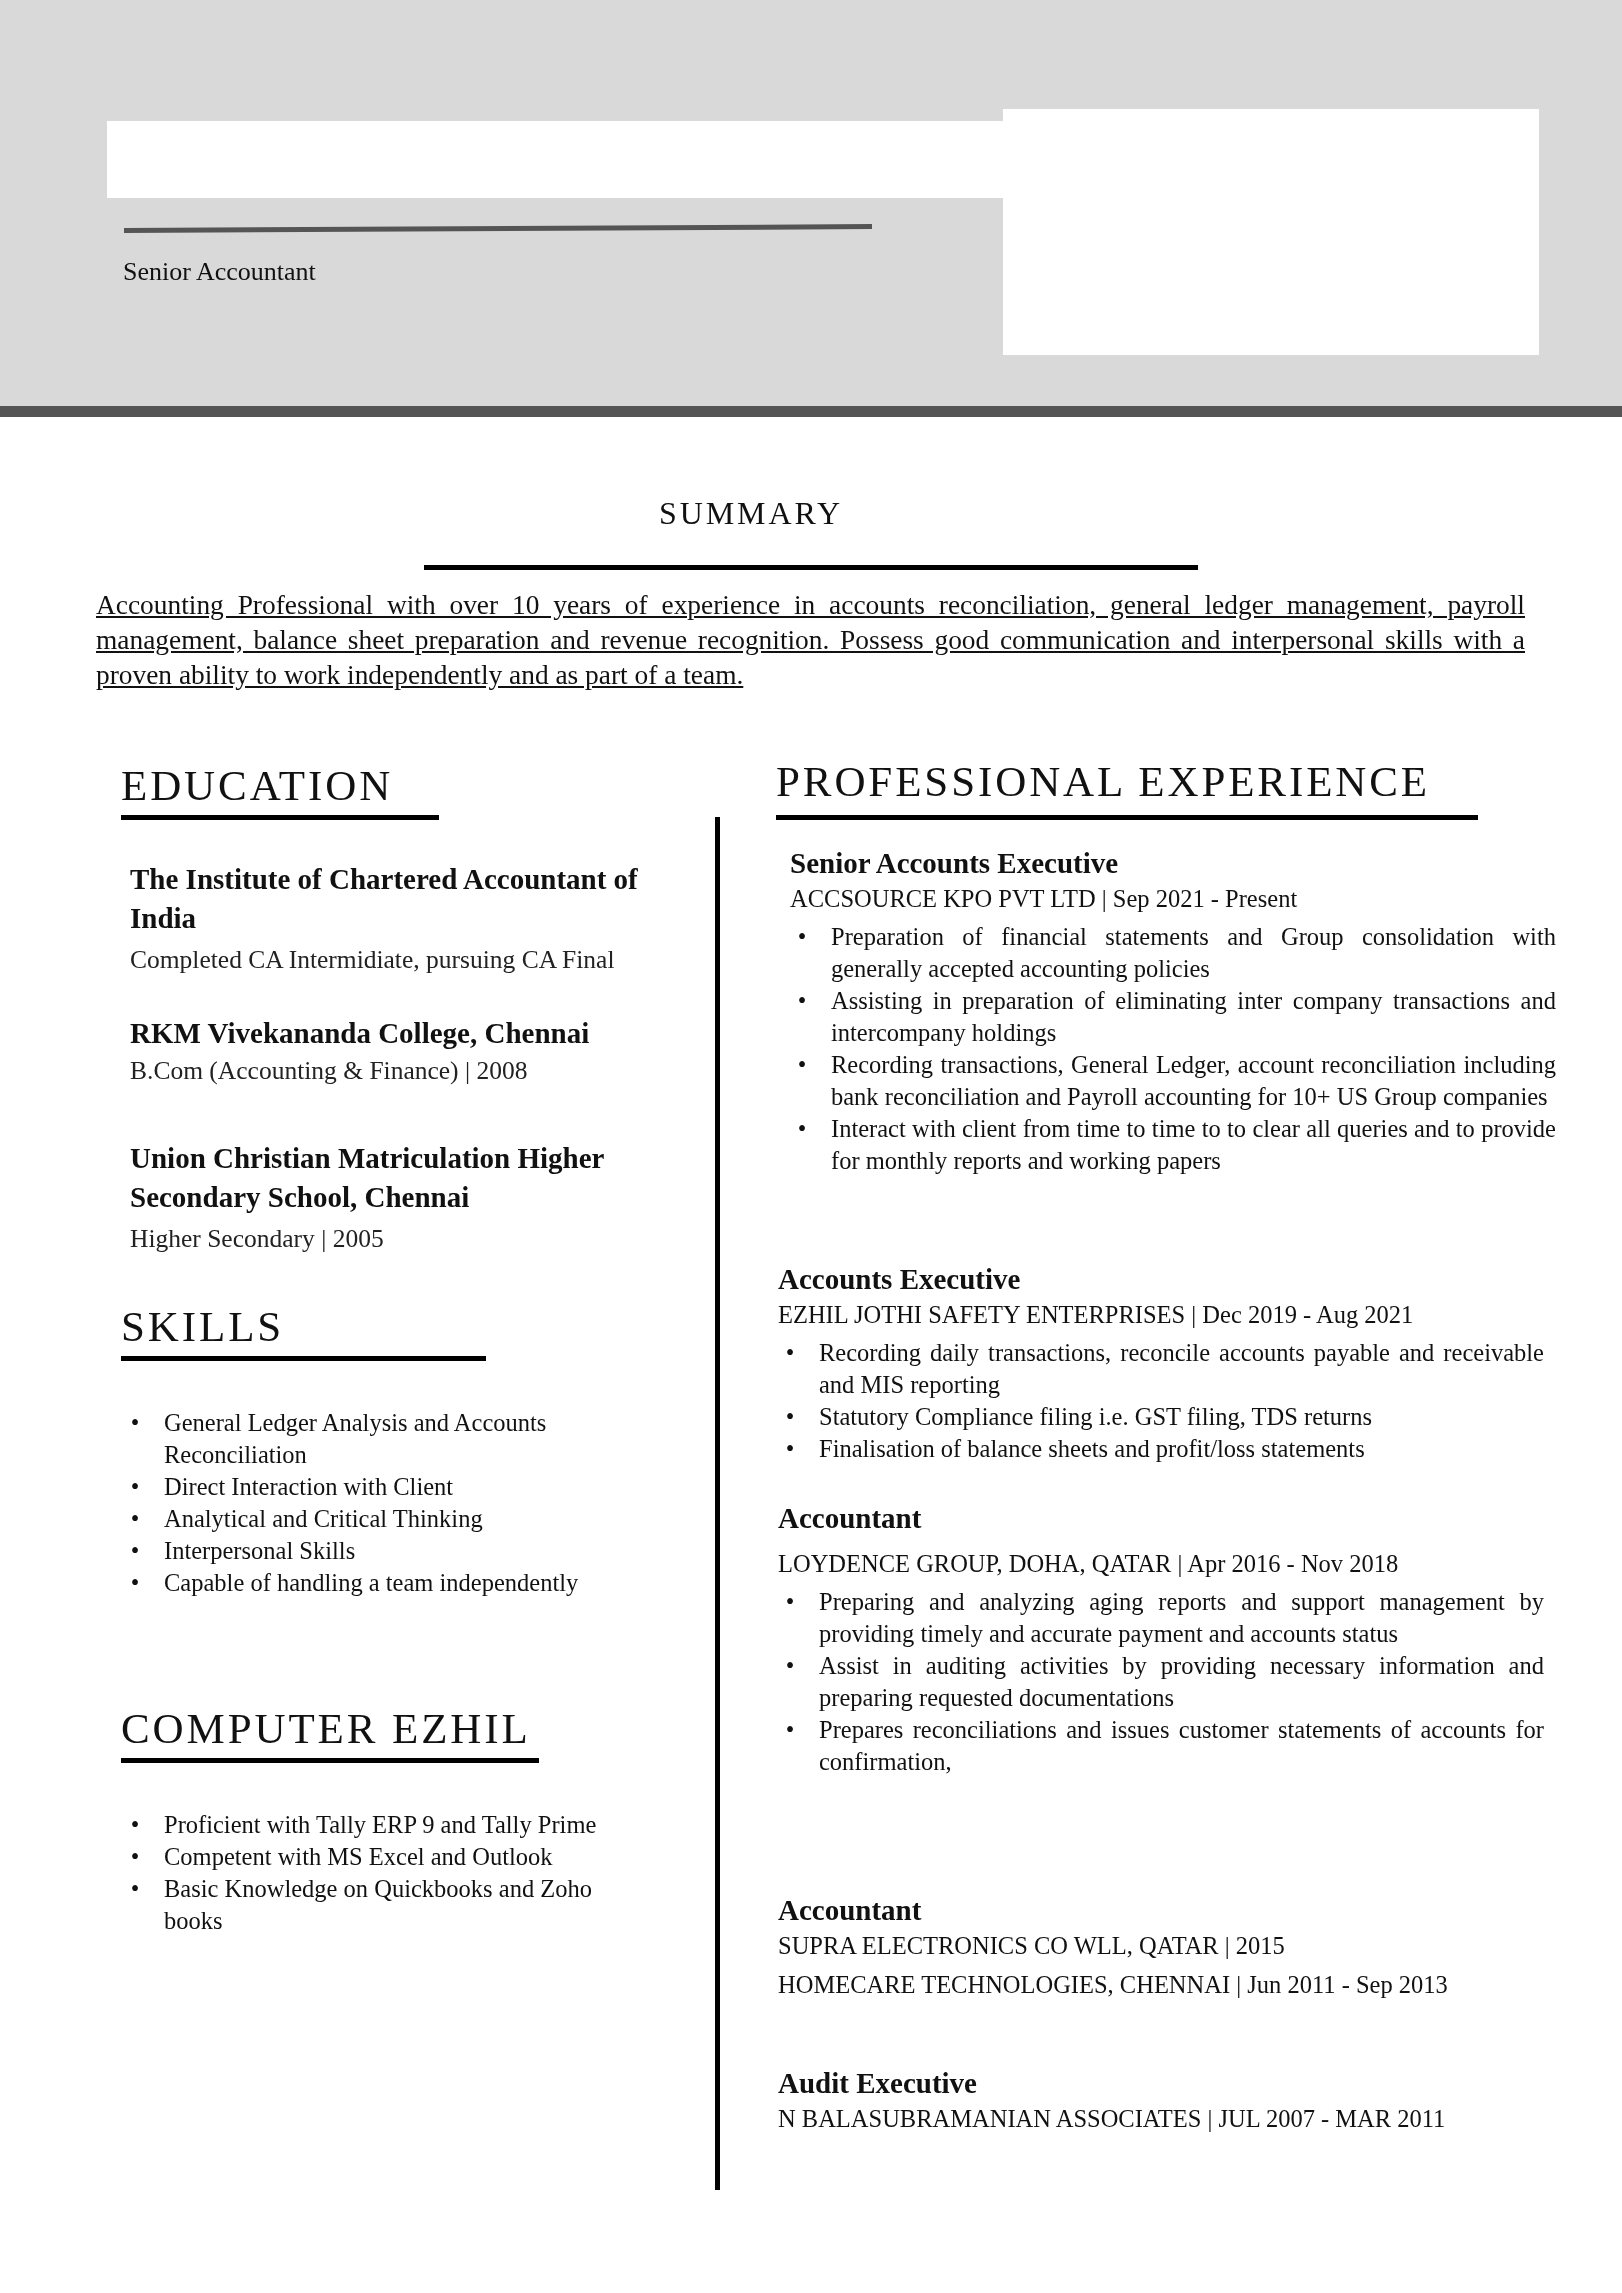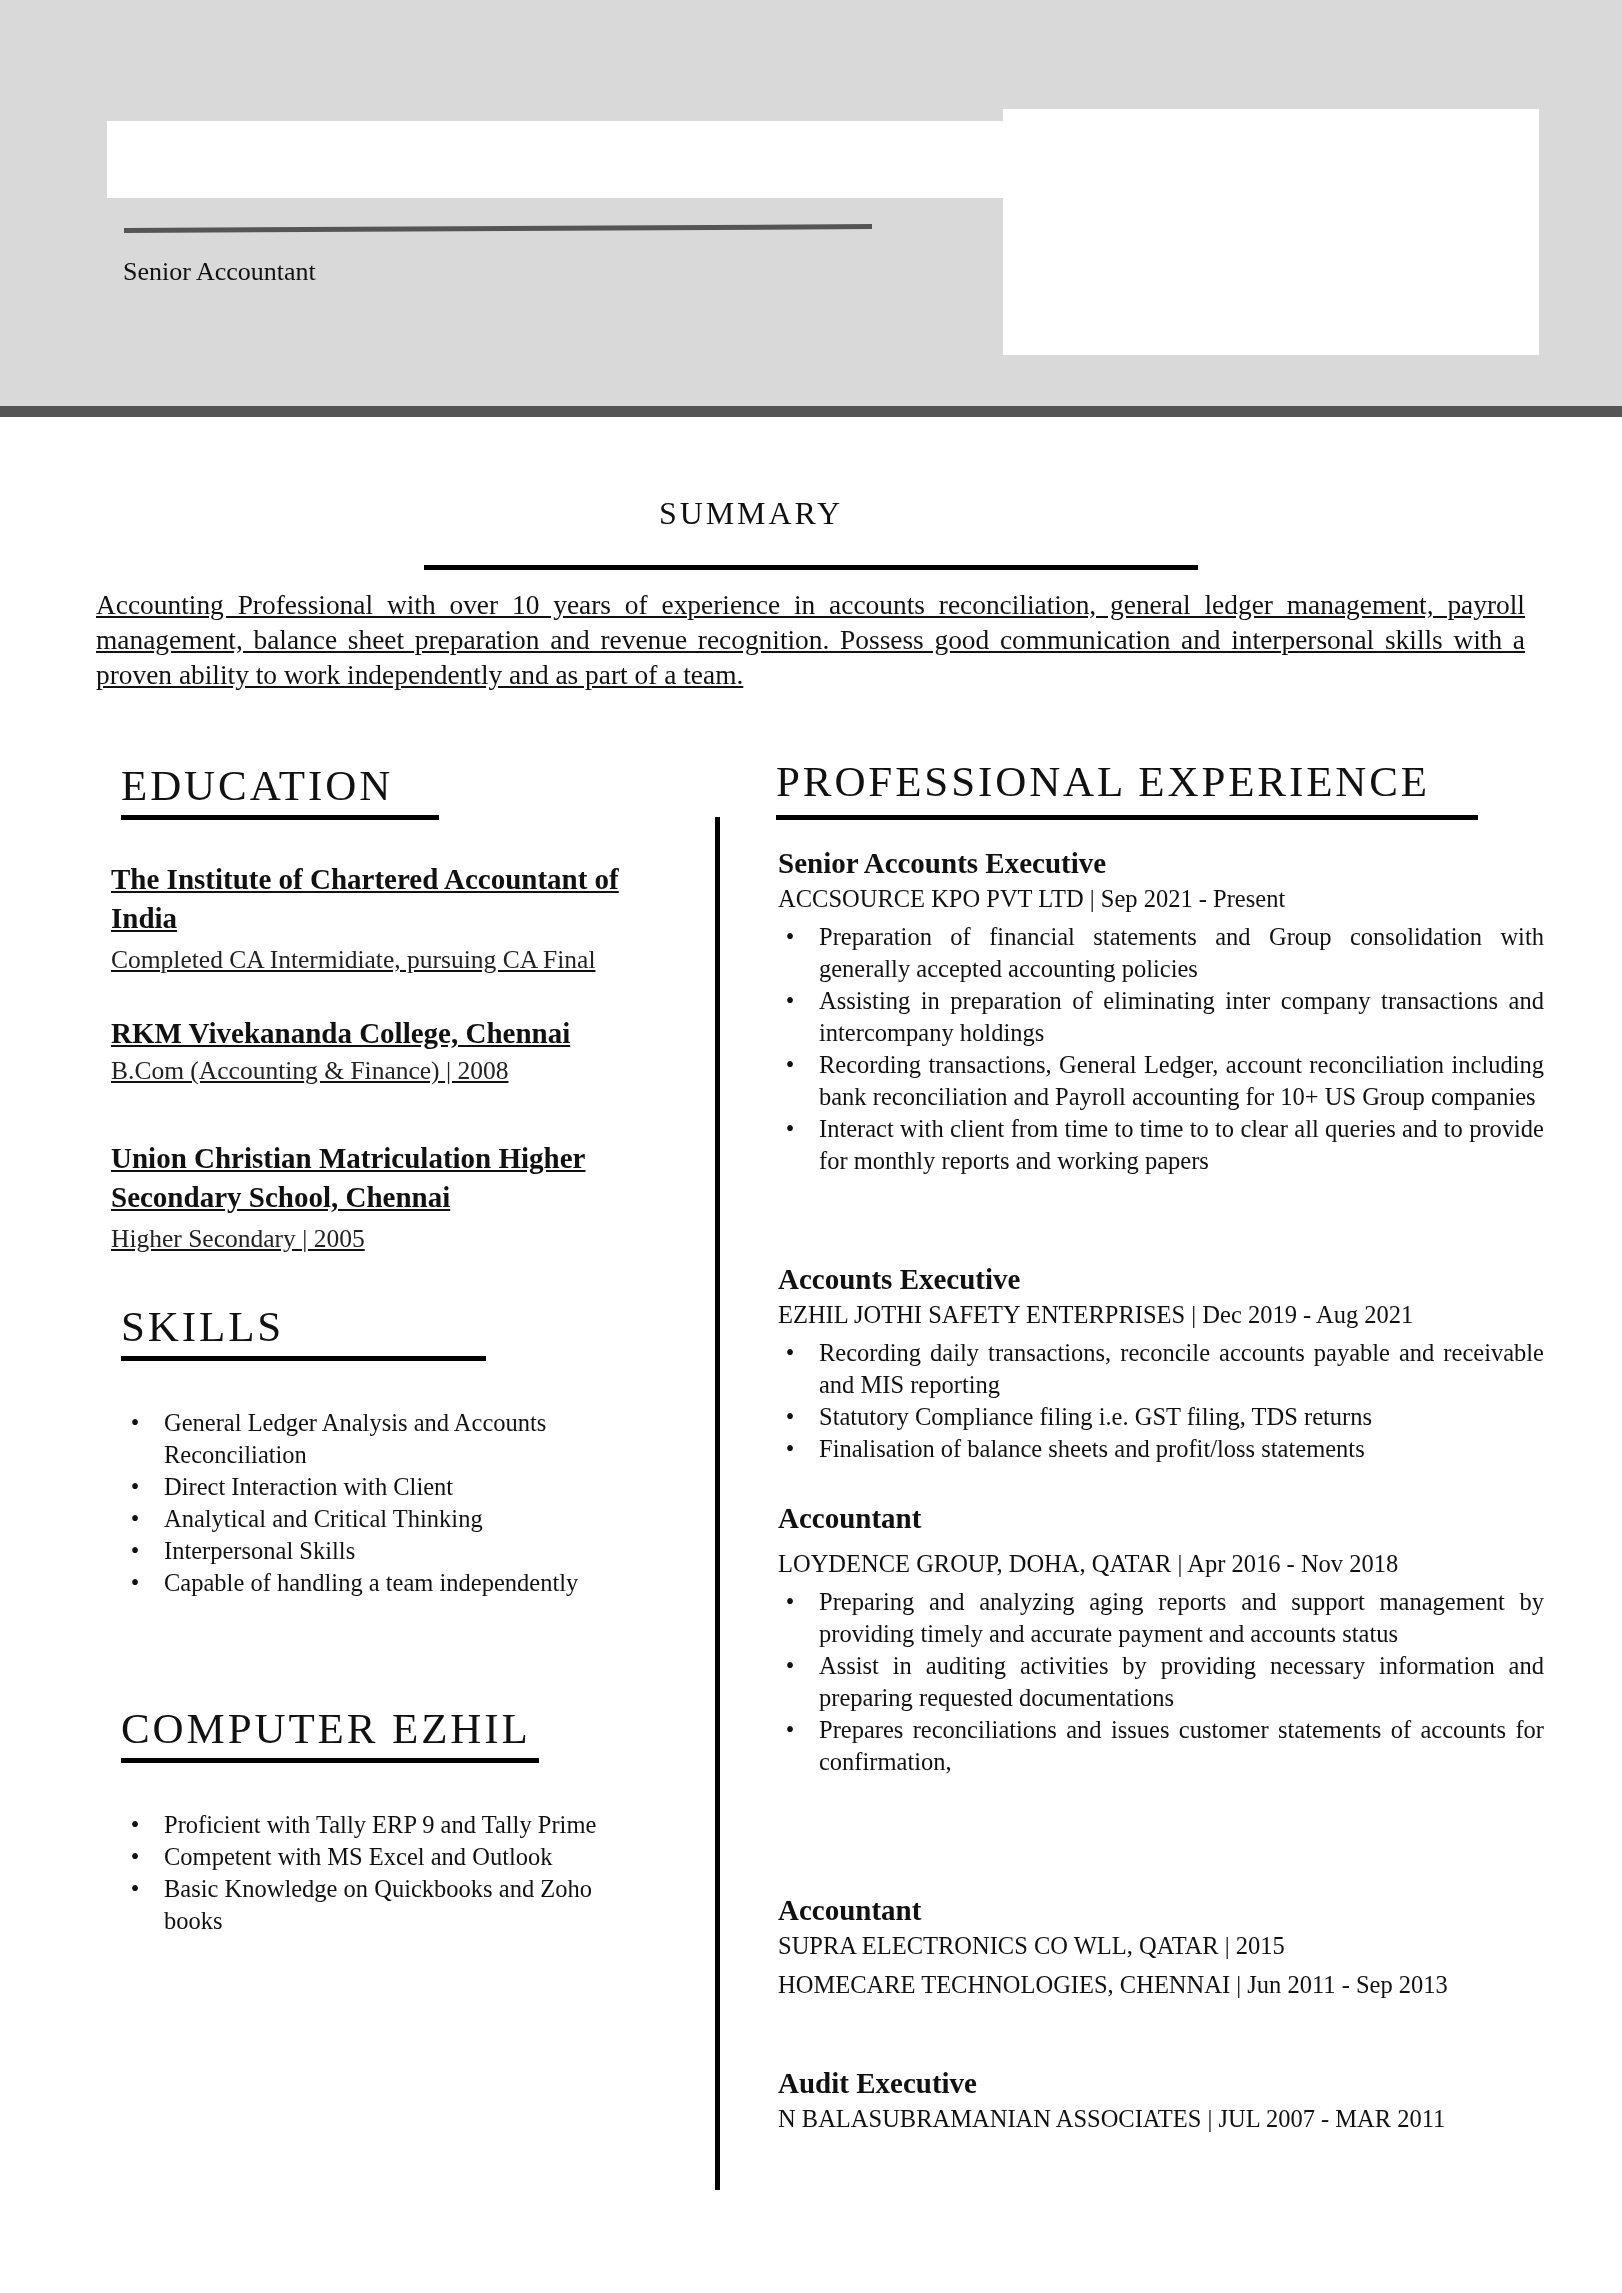--- a/index.html
+++ b/index.html
@@ -17,21 +17,21 @@
   
   .summary-title { position: absolute; left: 0; width: 1502px; top: 495px; text-align: center; font-size: 32px; letter-spacing: 2.9px; color: #111; }
   .summary-rule { position: absolute; left: 424px; top: 565px; width: 774px; height: 4.9px; background: #000; }
   .summary-text { position: absolute; left: 96px; top: 588px; width: 1429px; font-size: 27.4px; line-height: 35px; text-align: justify; color: #111; text-decoration: underline; }
 
   
   .sec-title { position: absolute; font-size: 43px; letter-spacing: 2.9px; color: #111; font-weight: normal; }
   .sec-rule { position: absolute; height: 4.9px; background: #000; }
 
   
-  .edu { position: absolute; left: 111px; width: 568px; text-decoration: underline; }
+  .edu { position: absolute; left: 130px; width: 568px; }
   .edu-school { font-weight: bold; font-size: 29px; line-height: 39px; color: #111; }
   .edu-detail { font-size: 25.5px; line-height: 35px; color: #222; margin-top: 3.9px; }
 
   .bullets { position: absolute; list-style: none; font-size: 24.5px; line-height: 32px; color: #111; }
   .bullets li { position: relative; padding-left: 41px; }
   .bullets li::before { content: "\2022"; position: absolute; left: 7.8px; top: 0; }
 
   
   .divider { position: absolute; left: 715px; top: 817px; width: 4.9px; height: 1373px; background: #000; }
 
@@ -89,21 +89,21 @@
   <li>Proficient with Tally ERP 9 and Tally Prime</li>
   <li>Competent with MS Excel and Outlook</li>
   <li>Basic Knowledge on Quickbooks and Zoho books</li>
 </ul>
 
 <div class="divider"></div>
 
 <h2 class="sec-title" style="left:776px; top:757px;">PROFESSIONAL EXPERIENCE</h2>
 <div class="sec-rule" style="left:776px; top:815px; width:702px;"></div>
 
-<div class="job" style="top:845px;">
+<div class="job" style="top:845px;margin-left:12px;">
   <div class="job-role">Senior Accounts Executive</div>
   <div class="job-meta">ACCSOURCE KPO PVT LTD | Sep 2021 - Present</div>
   <ul class="job-bullets">
     <li>Preparation of financial statements and Group consolidation with generally accepted accounting policies</li>
     <li>Assisting in preparation of eliminating inter company transactions and intercompany holdings</li>
     <li>Recording transactions,  General Ledger, account reconciliation including bank reconciliation and Payroll accounting for 10+ US Group companies</li>
     <li>Interact with client from time to time to to clear all queries and to provide for monthly reports and working papers</li>
   </ul>
 </div>
 

